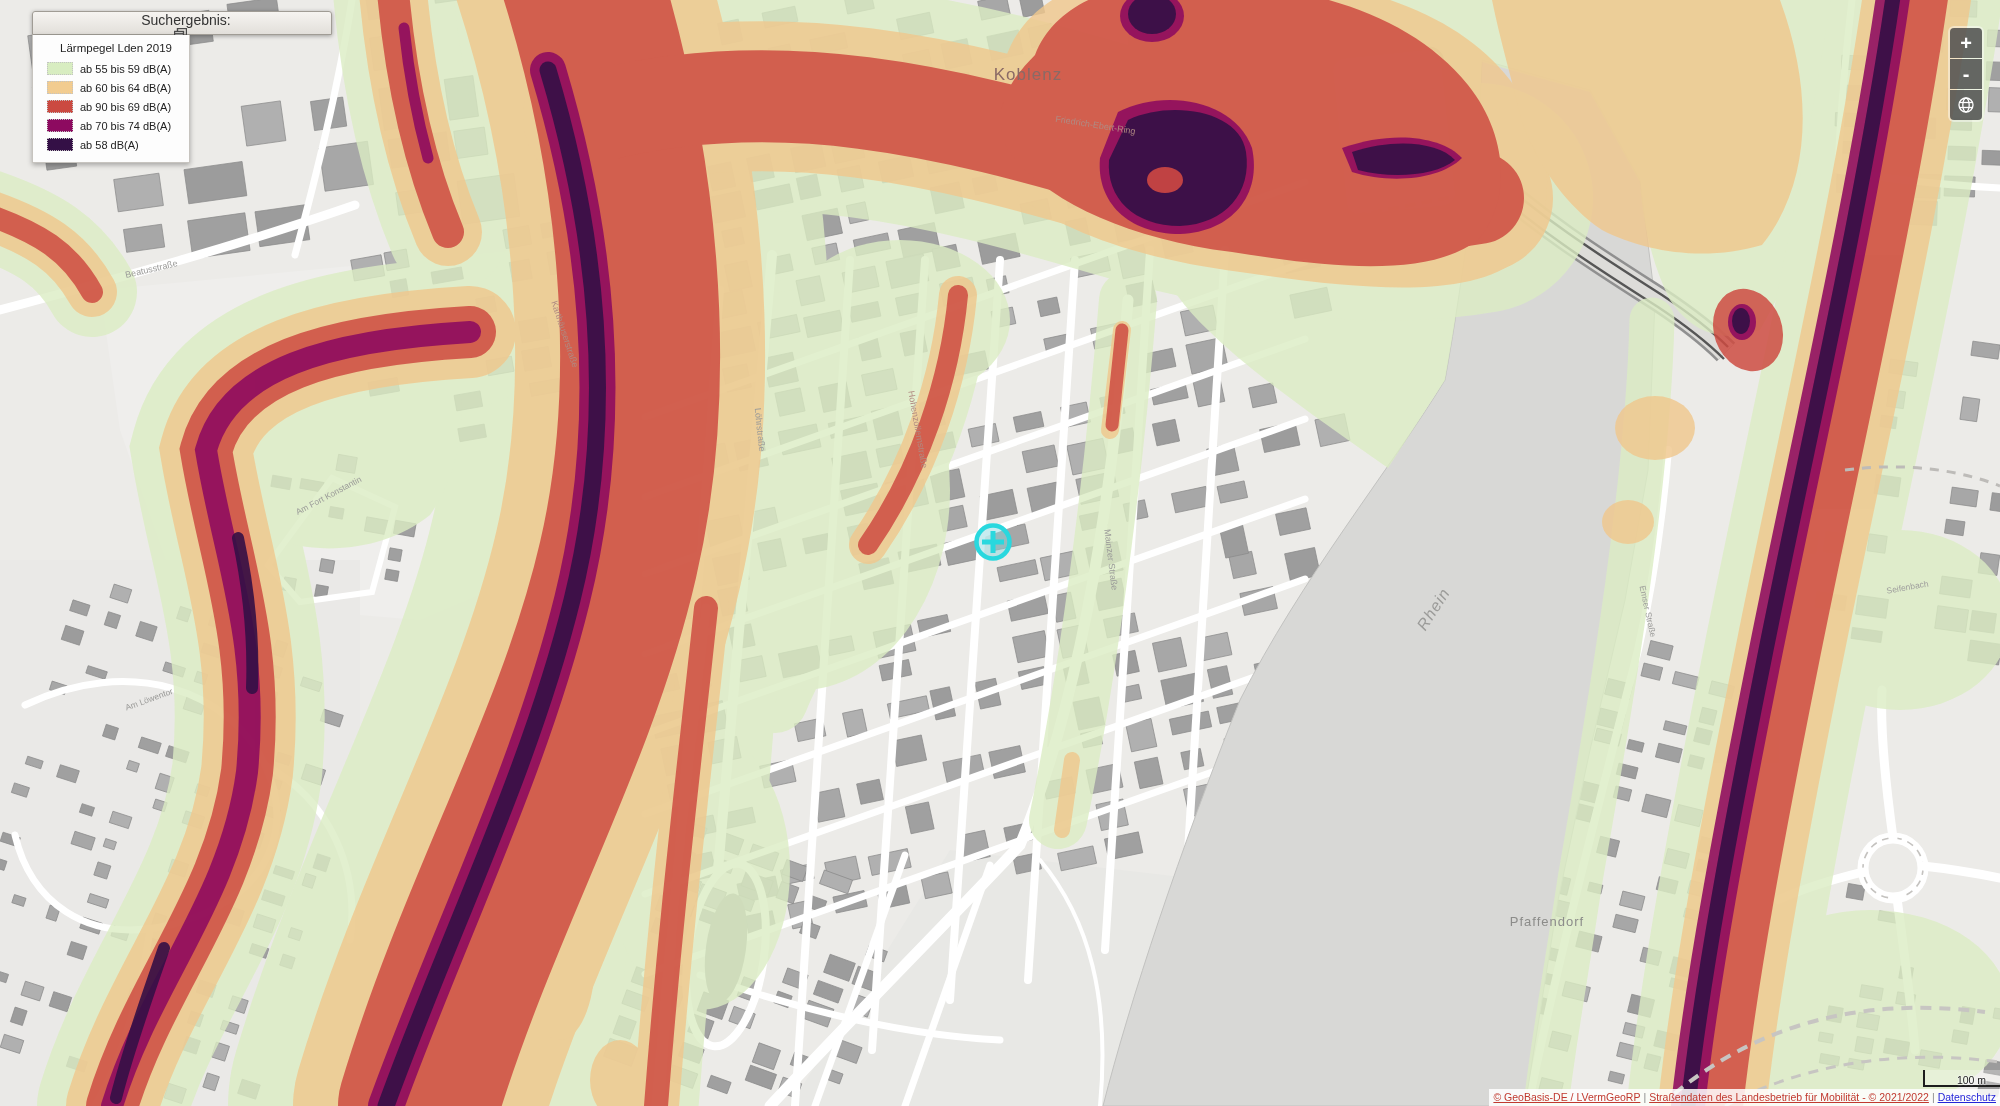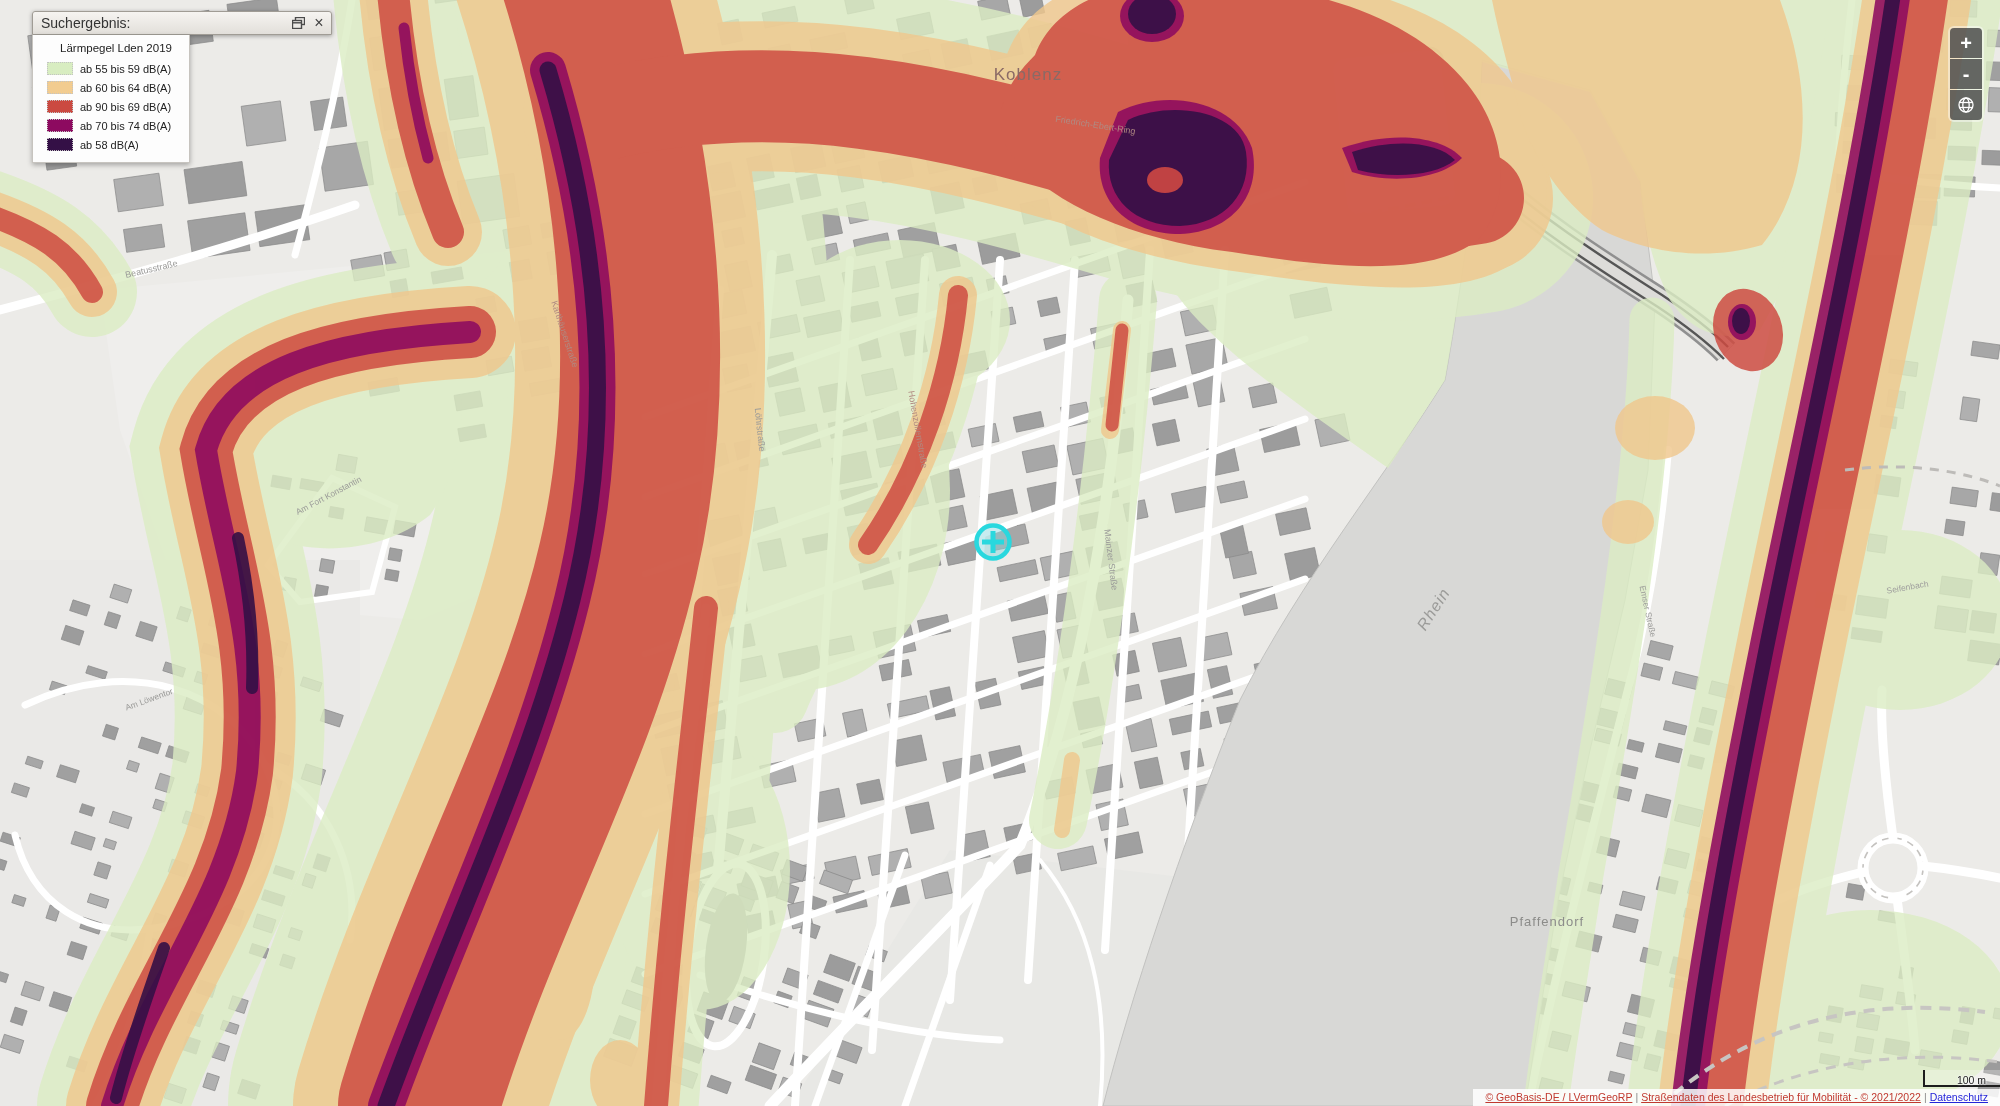--- a/index.html
+++ b/index.html
@@ -11,21 +11,21 @@
   .road{stroke:#ffffff;fill:none;stroke-linecap:round;}
   .ng{stroke:#dcedc4;fill:none;stroke-linecap:round;}
   .no{stroke:#f0c88e;fill:none;stroke-linecap:round;}
   .nr{stroke:#ce4b41;fill:none;stroke-linecap:round;}
   .nm{stroke:#8d0a60;fill:none;stroke-linecap:round;}
   .nd{stroke:#341046;fill:none;stroke-linecap:round;}
   .fg{fill:#dcedc4;}.fo{fill:#f0c88e;}.fr{fill:#ce4b41;}.fm{fill:#8d0a60;}.fd{fill:#341046;}
   
   .panel-header{position:absolute;left:32px;top:11px;width:300px;height:24px;
     background:linear-gradient(#f6f4f1,#e2dfda);border:1px solid #a09c95;border-radius:3px 3px 0 0;
-    box-shadow:0 1px 4px rgba(0,0,0,.35);box-sizing:border-box;display:flex;align-items:center;cursor:move;}
+    box-shadow:0 1px 4px rgba(0,0,0,.35);box-sizing:border-box;display:flex;align-items:center;cursor:move;flex-direction:column;}
   .panel-title{font-size:14px;color:#333;padding-left:8px;flex:1;}
   .win-btn{width:18px;height:18px;display:flex;align-items:center;justify-content:center;
     color:#4a4a4a;cursor:pointer;margin-right:3px;}
   .close-btn{font-size:16px;line-height:16px;color:#444;}
   .panel-body{position:absolute;left:32px;top:35px;width:158px;background:#fdfdfd;
     border:1px solid #c7c4bf;border-top:none;box-shadow:0 2px 5px rgba(0,0,0,.3);
     box-sizing:border-box;padding:7px 0 8px 0;}
   .legend-title{font-size:11.5px;color:#222;text-align:center;margin-bottom:5px;padding-left:10px;}
   .legend-row{display:flex;align-items:center;padding:3px 0 3px 14px;}
   .swatch{width:26px;height:13px;border:1px dotted #c3c3c3;box-sizing:border-box;margin-right:7px;flex:none;}
@@ -39,21 +39,21 @@
   .zbtn:first-child{border-radius:4px 4px 0 0;}
   .zbtn:last-child{border-radius:0 0 4px 4px;margin-bottom:0;}
   
   .scalebar{position:absolute;left:1923px;top:1070px;width:97px;height:17px;
     border-left:2px solid #1d1d1d;border-right:2px solid #1d1d1d;border-bottom:2px solid #1d1d1d;
     background:rgba(255,255,255,.25);box-sizing:border-box;text-align:center;}
   .scalebar span{font-size:10.5px;color:#1b1b1b;line-height:14px;
     text-shadow:0 0 2px #fff,0 0 2px #fff,0 0 2px #fff;}
   
   .attrib{position:absolute;right:0;bottom:0;height:17px;background:rgba(255,255,255,.85);
-    font-size:10.5px;line-height:17px;padding:0 12px;white-space:nowrap;}
+    font-size:10.5px;line-height:17px;padding:0 4px;white-space:nowrap;}
   .attrib a{text-decoration:underline;cursor:pointer;}
   .attrib .sep{color:#8a8a8a;padding:0 3px;text-decoration:none;}
   
   .marker{position:absolute;left:969px;top:518px;width:48px;height:48px;pointer-events:none;}
 </style>
 </head>
 <body>
 
 <div class="stage">
 

